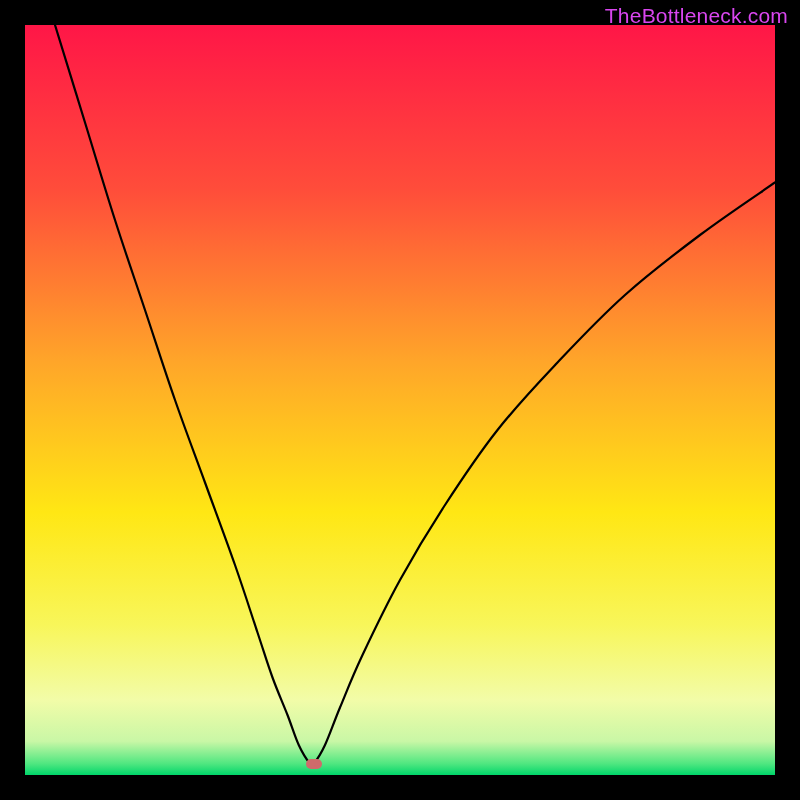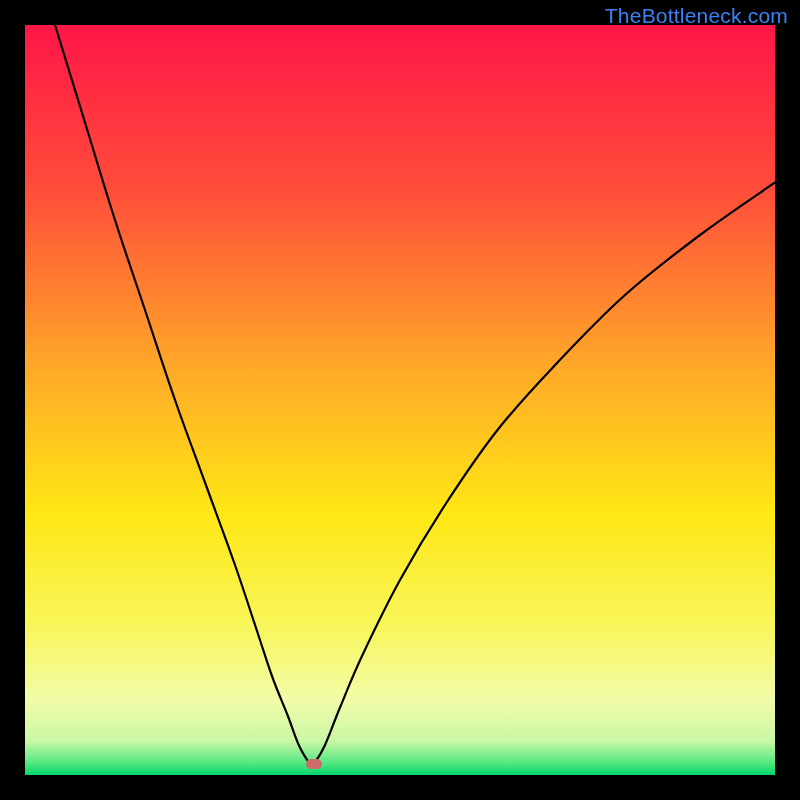--- a/index.html
+++ b/index.html
@@ -43,21 +43,21 @@
     position: absolute;
     width: 16px;
     height: 10px;
     border-radius: 5px;
     transform: translate(-50%, -50%);
   }
   #watermark {
     position: absolute;
     top: 4px;
     right: 12px;
-    color: #3b82f6;
+    color: #d946ef;
     font-size: 21px;
     font-weight: 500;
     letter-spacing: 0.2px;
     user-select: none;
   }
 </style>
 </head>
 <body>
 
 <div id="stage">

